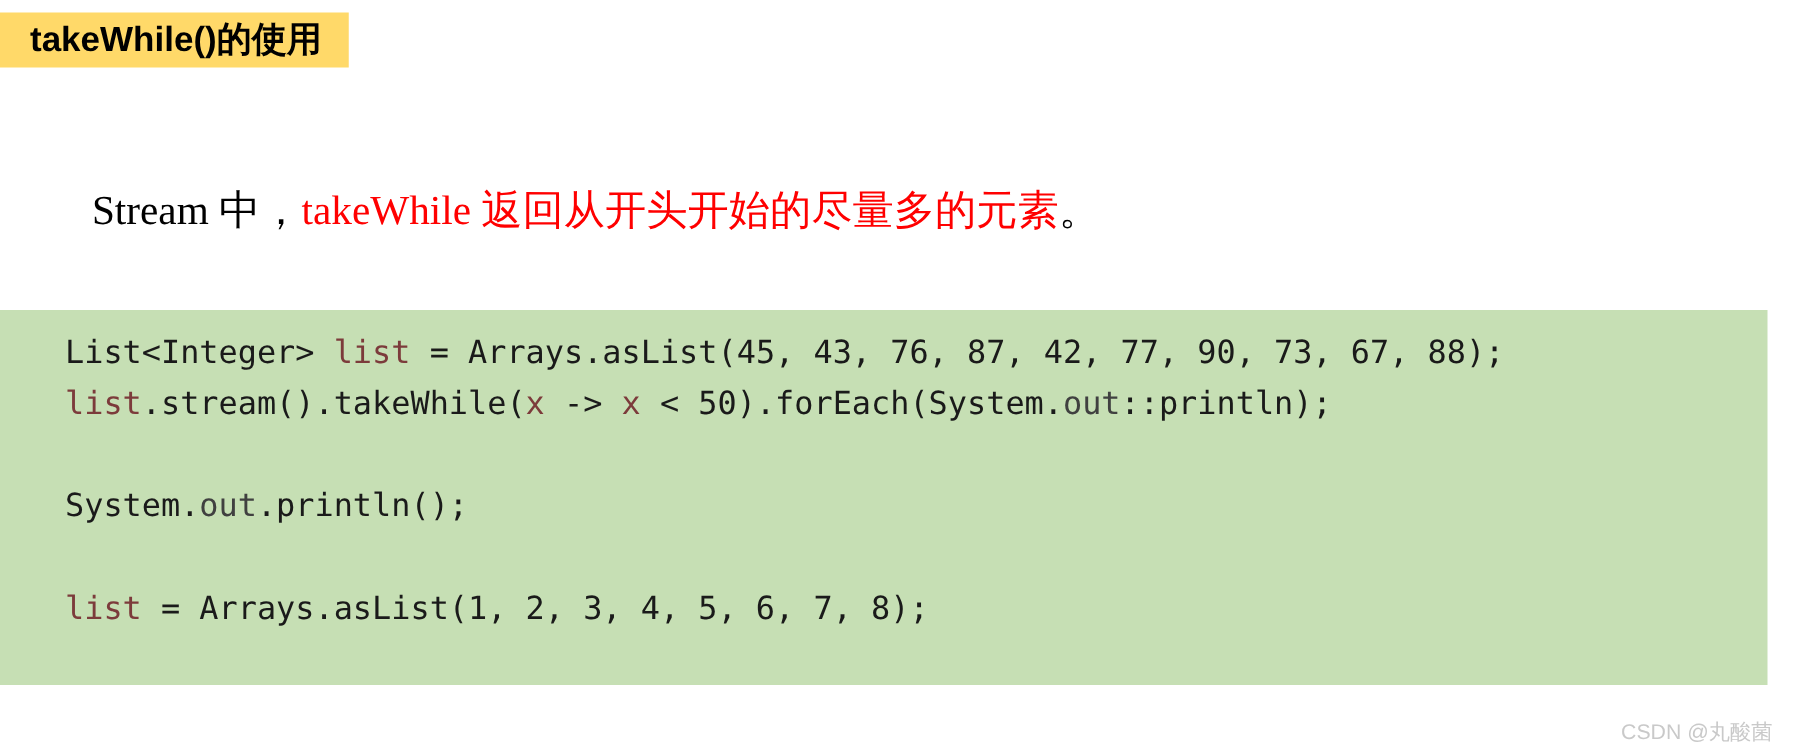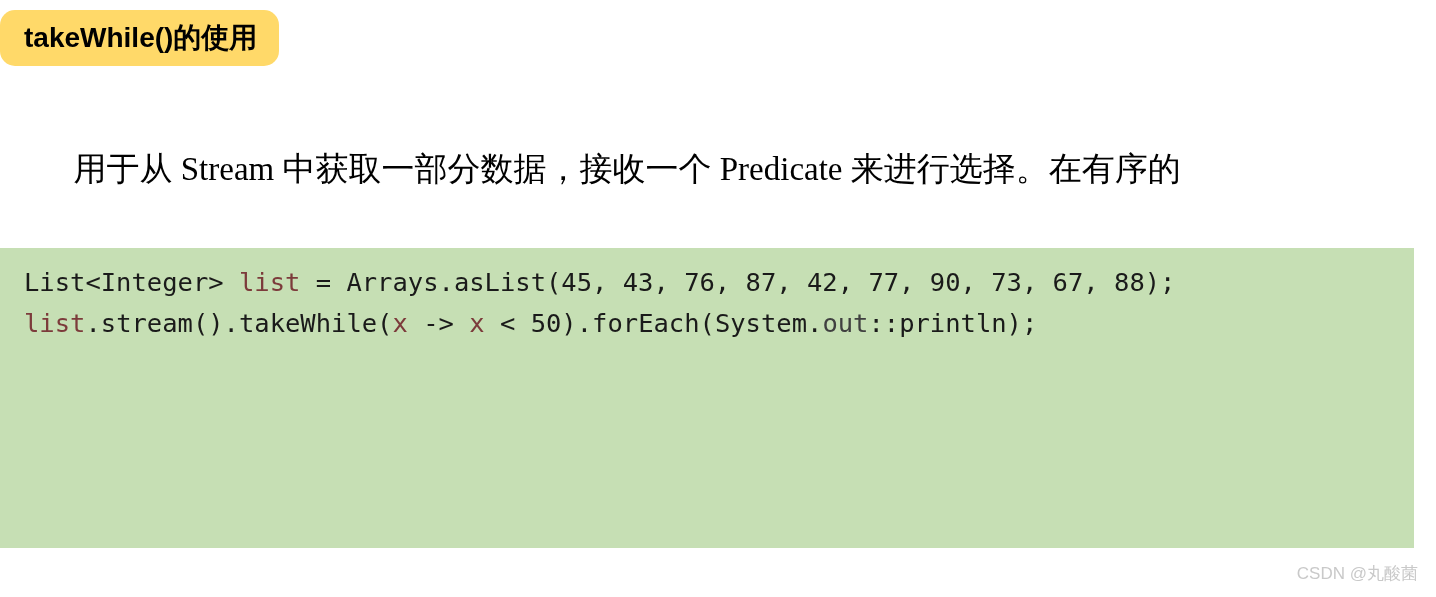--- a/index.html
+++ b/index.html
@@ -21,27 +21,26 @@
     width: 1436px;
     height: 597px;
     box-sizing: border-box;
   }
 
   
   .title-banner {
     position: absolute;
     left: 0;
     top: 10px;
-    height: 56px;
+    height: 44px;
     background: #ffd969;
     display: flex;
     align-items: center;
     padding: 0 22px 0 24px;
     box-sizing: border-box;
-    border-radius: 15px;
   }
   .title-text {
     font-size: 28px;
     font-weight: bold;
     color: #000000;
     letter-spacing: 0px;
     white-space: nowrap;
     line-height: 1;
   }
 
@@ -80,60 +79,60 @@
     font-family: "DejaVu Sans Mono", "Liberation Mono", monospace;
     font-size: 25.5px;
     line-height: 41px;
     color: #1a1a1a;
     overflow: hidden;
   }
   .code-line {
     white-space: pre;
     display: block;
     height: 41px;
+    margin-left: 28px;
   }
   .code-line.blank {
     height: 41px;
   }
   .tok-var   { color: #7c3b3b; }
   .tok-field { color: #404040; }
   .tok-plain { color: #1a1a1a; }
 
   
   .watermark {
     position: absolute;
     right: 18px;
-    bottom: 12px;
+    bottom: 0;
     font-size: 17px;
     color: #c9c9c9;
     font-family: "Liberation Sans", "DejaVu Sans", sans-serif;
     white-space: nowrap;
     user-select: none;
   }
 </style>
 </head>
 <body>
 
 <div class="slide">
 
   <div class="title-banner">
     <span class="title-text">takeWhile()的使用</span>
   </div>
 
   <div class="description">
     <span class="desc-line">
-      <span class="seg">用于从 Stream 中获取一部分数据，接收一个 Predicate 来进行选择。在有序的</span>
-    </span>
-    <span class="desc-line">
       <span class="seg">Stream 中，</span><span class="seg seg-red">takeWhile 返回从开头开始的尽量多的元素</span><span class="seg">。</span>
     </span>
   </div>
 
   <div class="code-block" id="code-block">
   <span class="code-line"><span class="tok-plain">List&lt;Integer&gt; </span><span class="tok-var">list</span><span class="tok-plain"> = Arrays.asList(45, 43, 76, 87, 42, 77, 90, 73, 67, 88);</span></span>
       <span class="code-line"><span class="tok-var">list</span><span class="tok-plain">.stream().takeWhile(</span><span class="tok-var">x</span><span class="tok-plain"> -&gt; </span><span class="tok-var">x</span><span class="tok-plain"> &lt; 50).forEach(System.</span><span class="tok-field">out</span><span class="tok-plain">::println);</span></span>
       <span class="code-line blank">&nbsp;</span>
+      <span class="code-line"><span class="tok-plain">System.</span><span class="tok-field">out</span><span class="tok-plain">.println();</span></span>
       <span class="code-line blank">&nbsp;</span>
+      <span class="code-line"><span class="tok-var">list</span><span class="tok-plain"> = Arrays.asList(1, 2, 3, 4, 5, 6, 7, 8);</span></span>
     </div>
 
   <div class="watermark">CSDN @丸酸菌</div>
 
 </div>
 
 </body></html>

